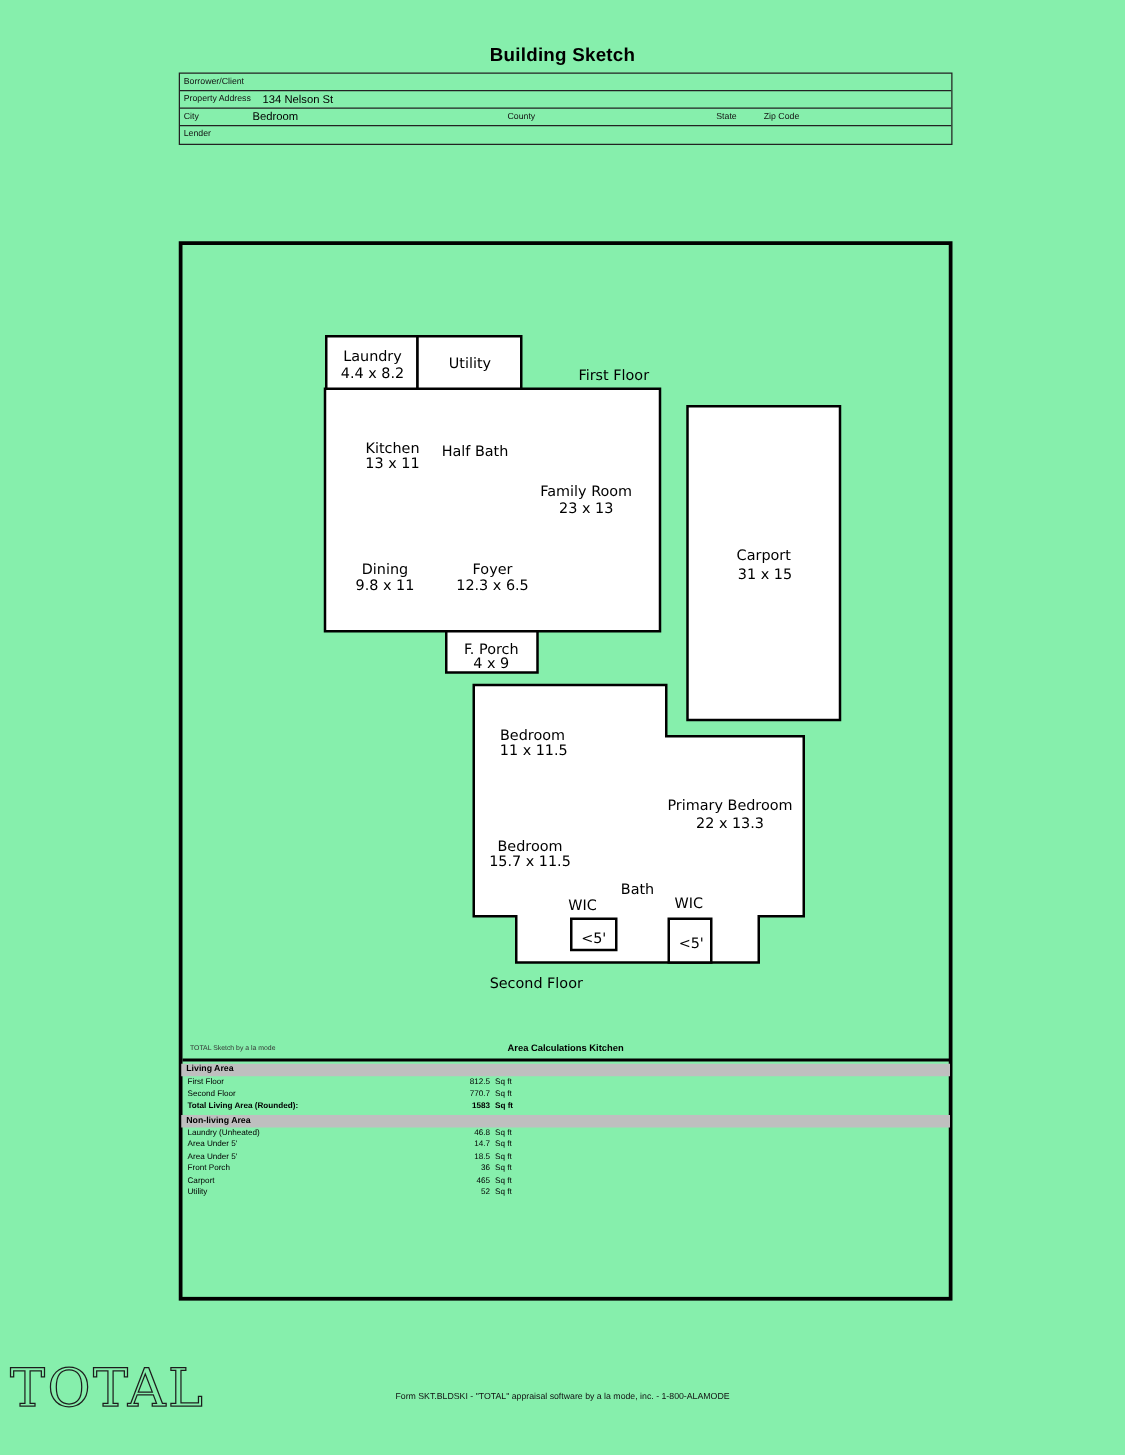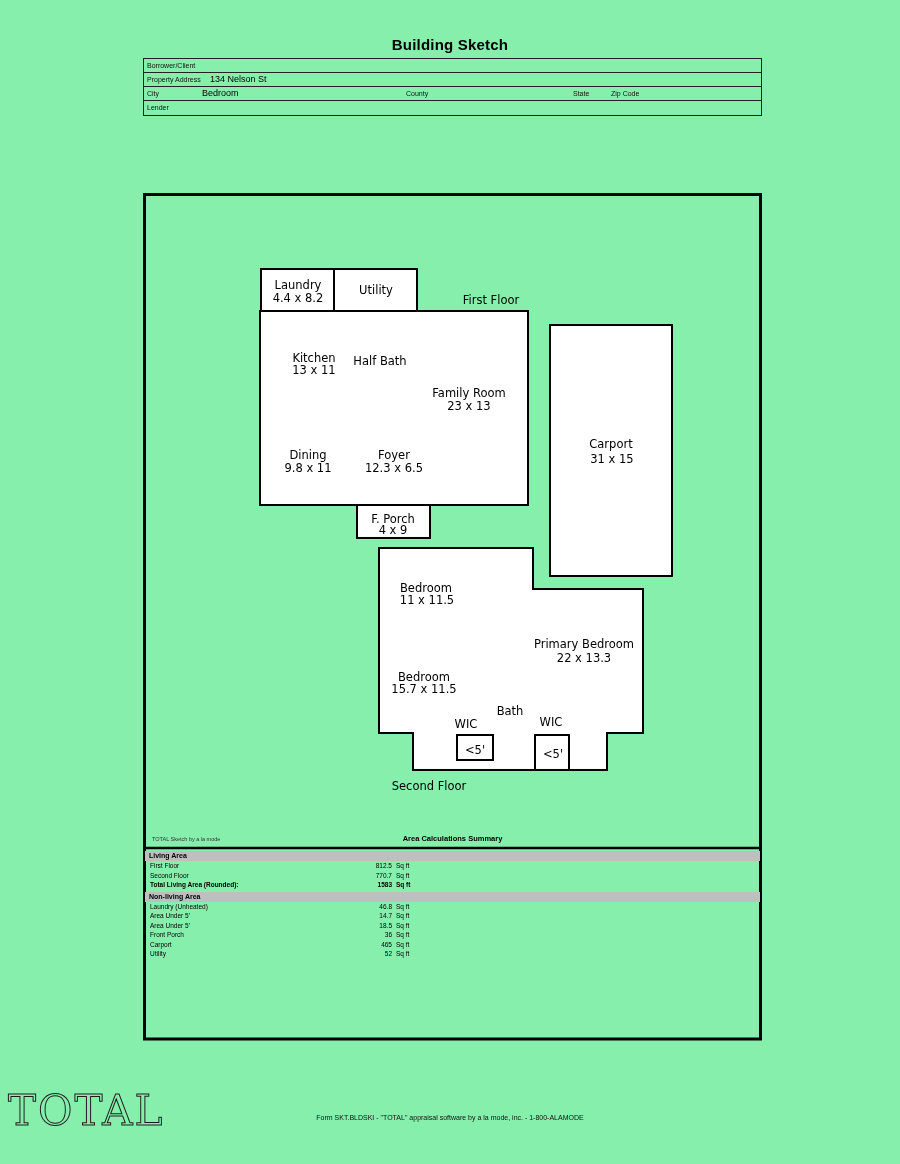--- a/index.html
+++ b/index.html
@@ -113,21 +113,21 @@
     <text class="room-text" x="510" y="715" text-anchor="middle">Bath</text>
     <text class="room-text" x="466" y="728" text-anchor="middle">WIC</text>
     <text class="room-text" x="551" y="726" text-anchor="middle">WIC</text>
     <text class="room-text" x="475" y="754" text-anchor="middle">&lt;5'</text>
     <text class="room-text" x="553" y="758" text-anchor="middle">&lt;5'</text>
     <text class="room-text" x="429" y="790" text-anchor="middle">Second Floor</text>
   </svg>
 
   <div class="summary-head">
     <span class="watermark">TOTAL Sketch by a la mode</span>
-    <span class="summary-title">Area Calculations Summary</span>
+    <span class="summary-title">Area Calculations Kitchen</span>
   </div>
 
   <div class="summary">
     <div class="sbar">Living Area</div>
     <div class="srow">
       <span class="lbl">First Floor</span>
       <span class="num">812.5</span>
       <span class="unit">Sq ft</span>
     </div>
     <div class="srow">

